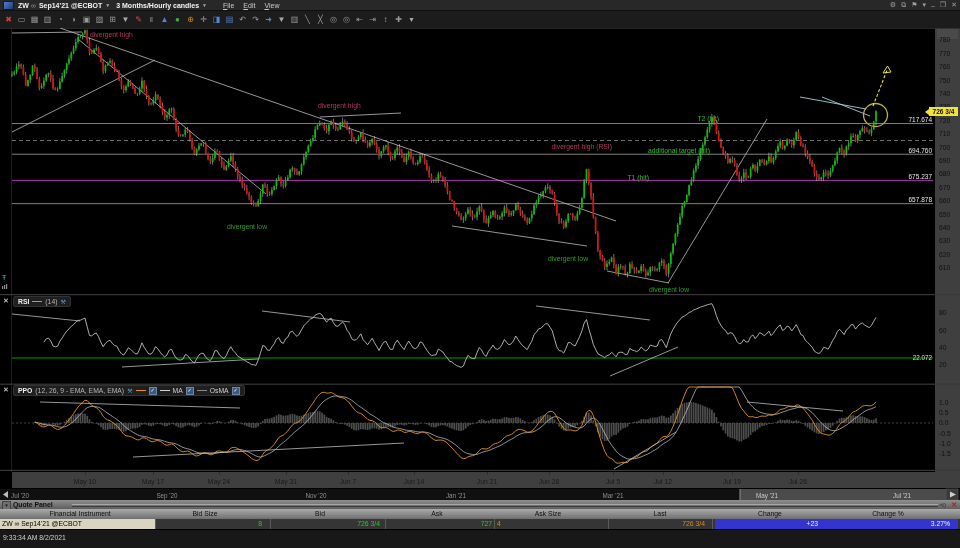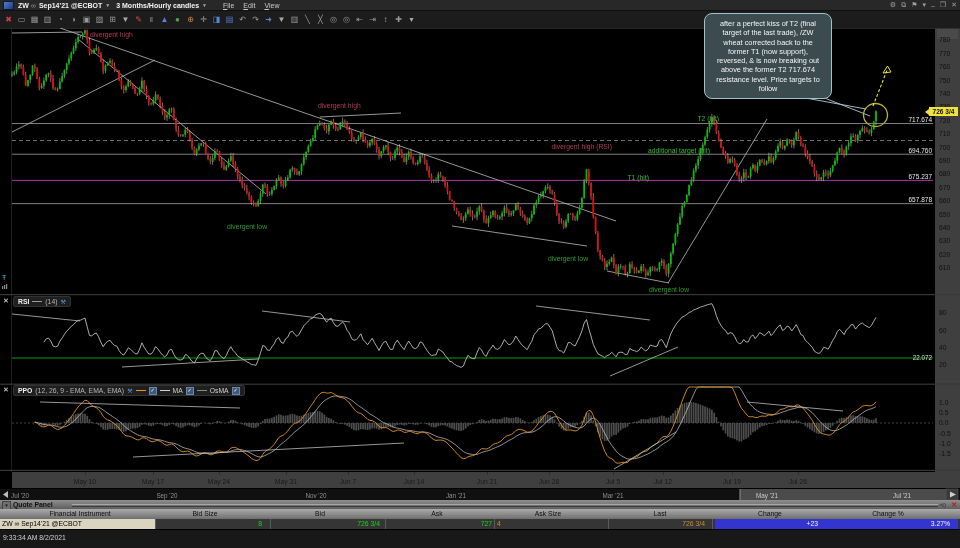--- a/index.html
+++ b/index.html
@@ -1411,21 +1411,20 @@
     <span class="dash" id="ppoDash" style="border-top: 1.5px solid rgb(230, 148, 30);"></span>
     <span class="chk">✓</span>
     <span class="dash" id="maDash" style="border-top: 1.5px solid rgb(208, 208, 208);"></span>
     <span>MA</span>
     <span class="chk">✓</span>
     <span class="dash" id="osmaDash" style="border-top: 1.5px solid rgb(138, 138, 138);"></span>
     <span>OsMA</span>
     <span class="chk">✓</span>
   </div>
 
-  <div class="callout">after a perfect kiss of T2 (final target of the last trade), /ZW wheat corrected back to the former T1 (now support), reversed, &amp; is now breaking out above the former T2 717.674 resistance level. Price targets to follow</div>
   <div class="price-tag">726 3/4</div>
 
   <div class="qp-title">
     <span class="qp-collapse">▾</span>
     <span class="qp-title-label">Quote Panel</span>
     <span class="qp-groove"></span>
     <span class="qp-speaker">⊲)</span>
     <span class="qp-close">✕</span>
   </div>
   <div class="qp-header" id="qpHeader">

